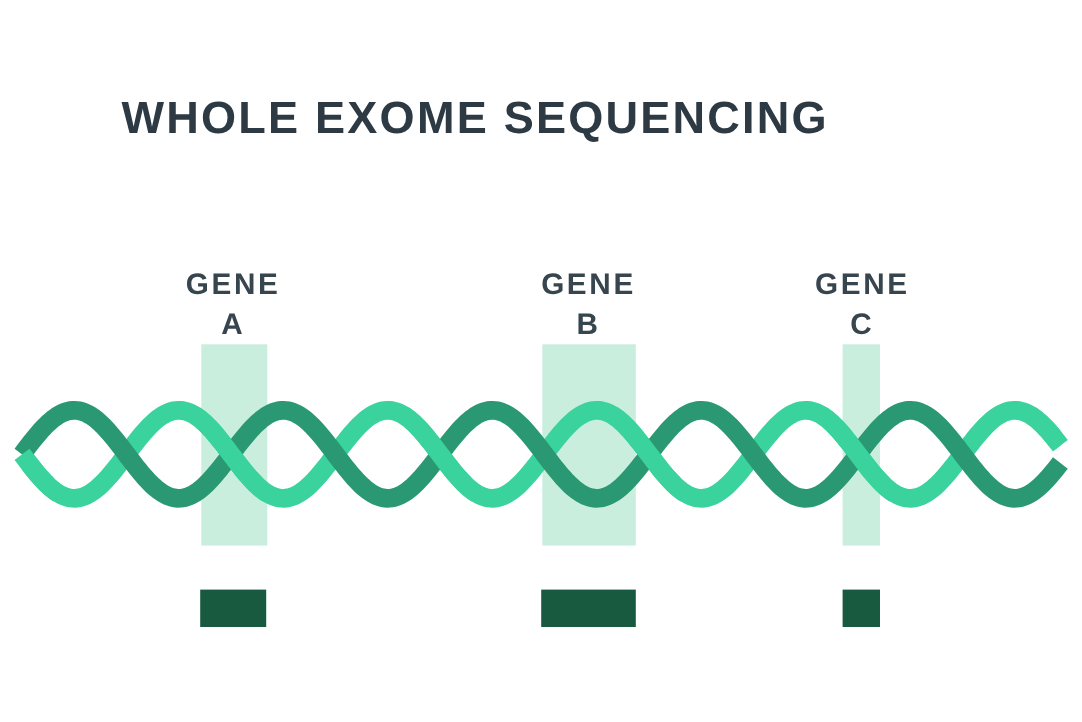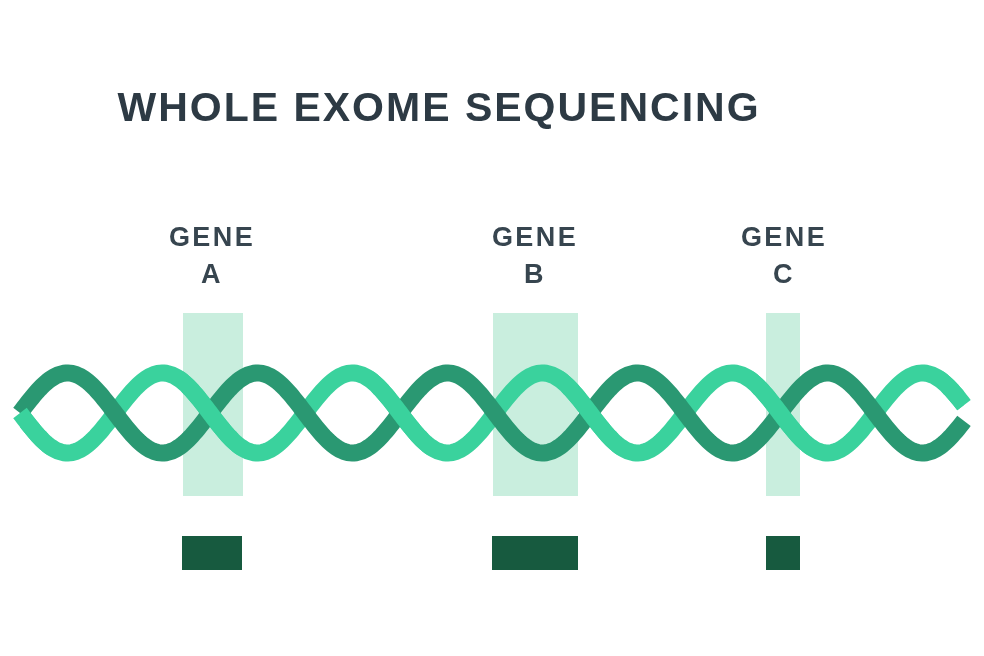--- a/index.html
+++ b/index.html
@@ -14,21 +14,21 @@
     position: relative;
     width: 984px;
     height: 656px;
     background: #ffffff;
     overflow: hidden;
   }
 
   
   .title {
     position: absolute;
-    left: 15px;
+    left: 8px;
     top: 85px;
     width: 848px;
     text-align: center;
     font-family: "Liberation Sans", sans-serif;
     font-size: 41px;
     font-weight: bold;
     letter-spacing: 2.0px;
     color: #2d3a44;
     line-height: 1.1;
     white-space: nowrap;
@@ -38,21 +38,21 @@
   .gene-label {
     position: absolute;
     text-align: center;
     font-family: "Liberation Sans", sans-serif;
     font-size: 27px;
     font-weight: bold;
     letter-spacing: 2.4px;
     color: #37454f;
     line-height: 1.38;
   }
-  .gene-label .ln1 { display: block; }
+  .gene-label .ln1 { display: block; margin-top: 21px; }
   .gene-label .ln2 { display: block; }
 
   
   .band {
     position: absolute;
     background: #c9eede;
   }
 
   
   #helix {

